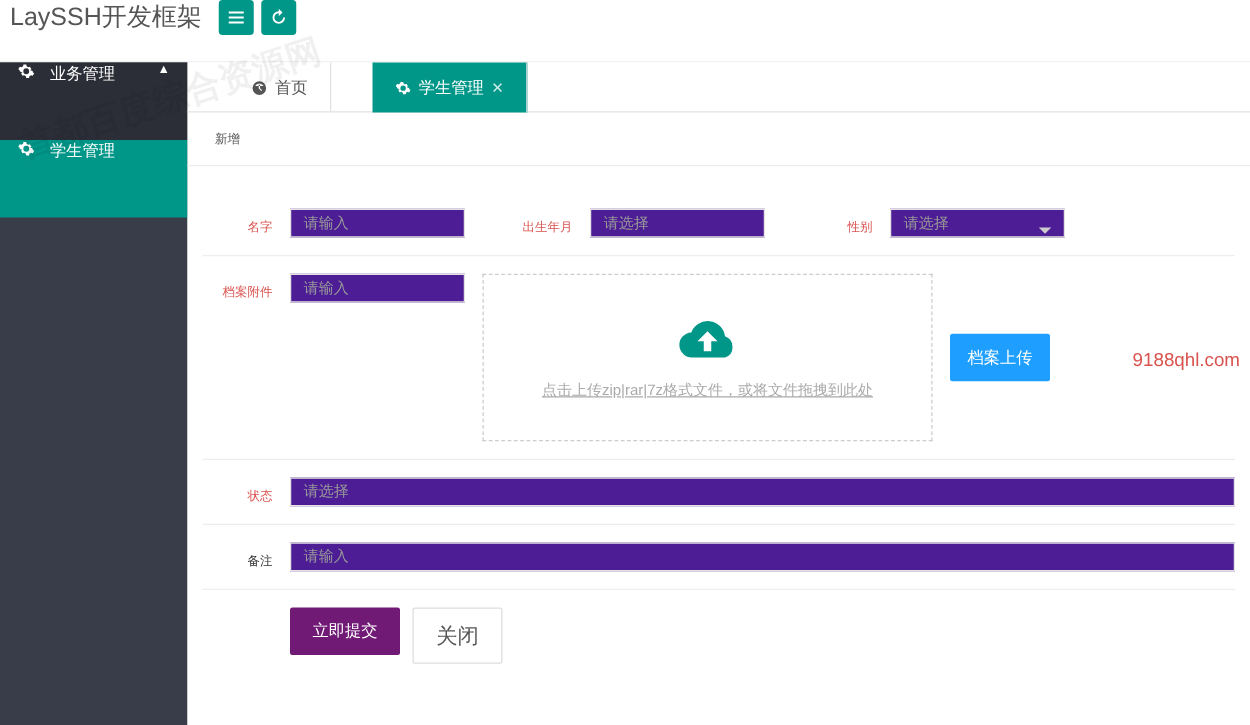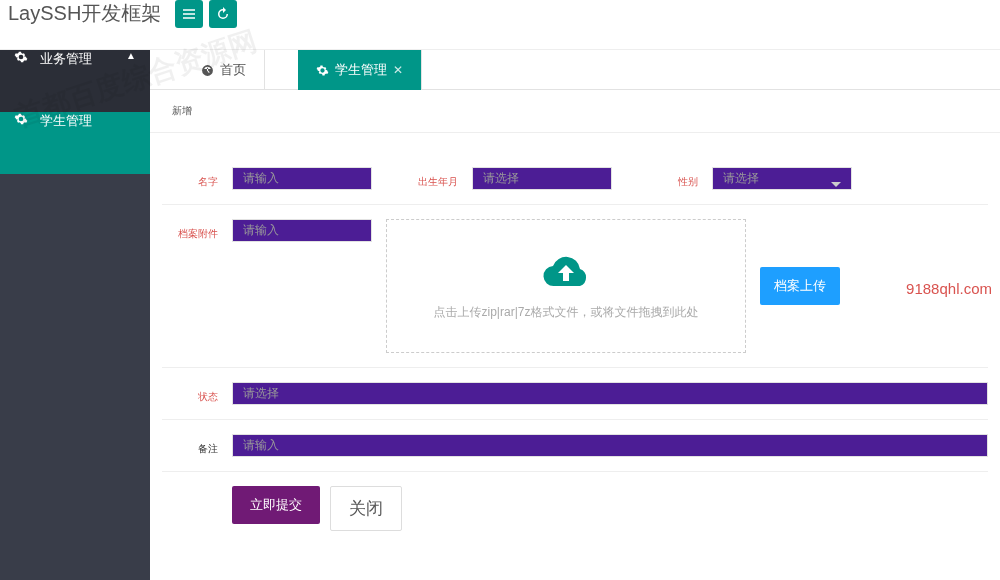--- a/index.html
+++ b/index.html
@@ -30,21 +30,21 @@
 .label { width: 70px; text-align: right; padding-right: 14px; padding-top: 8px; font-size: 10px; }
 .label.req { color: #d9534f; }
 .input { height: 23px; border: 1px solid #e2e2e2; padding: 0 10px; font-size: 12px; color: #999; display: flex; align-items: center; background: #4c1d95; }
 .input.w1 { width: 140px; }
 .select { position: relative; }
 .select .caret { position: absolute; right: 10px; top: 14px; border-left: 5px solid transparent; border-right: 5px solid transparent; border-top: 5px solid #ccc; }
 
 .upload-area { flex: 1; display: flex; align-items: center; }
 .dropzone { border: 1px dashed #ccc; width: 360px; height: 134px; display: flex; flex-direction: column; align-items: center; justify-content: center; margin: 0 14px; }
 .cloud { color: #009688; margin-bottom: 10px; }
-.droptext { font-size: 12px; color: #aaa; }
+.droptext { font-size: 12px; color: #aaa; text-decoration: underline; }
 .btn-blue { background: #1E9FFF; color: #fff; border: none; padding: 10px 14px; font-size: 13px; cursor: pointer; border-radius: 2px; }
 .btn-green { background: #701a75; color: #fff; border: none; padding: 10px 18px; font-size: 13px; cursor: pointer; border-radius: 2px; margin-right: 10px; }
 .btn-plain { background: #fff; color: #555; border: 1px solid #ddd; padding: 10px 18px; font-size: 17px; cursor: pointer; border-radius: 2px; }
 
 .watermark1 { position: absolute; top: 60px; left: 10px; font-size: 28px; color: rgba(0,0,0,0.06); transform: rotate(-18deg); pointer-events: none; font-weight: bold; }
 .watermark2 { position: absolute; top: 280px; right: 8px; font-size: 15px; color: #d9534f; pointer-events: none; }
 </style>
 </head>
 <body>
 

